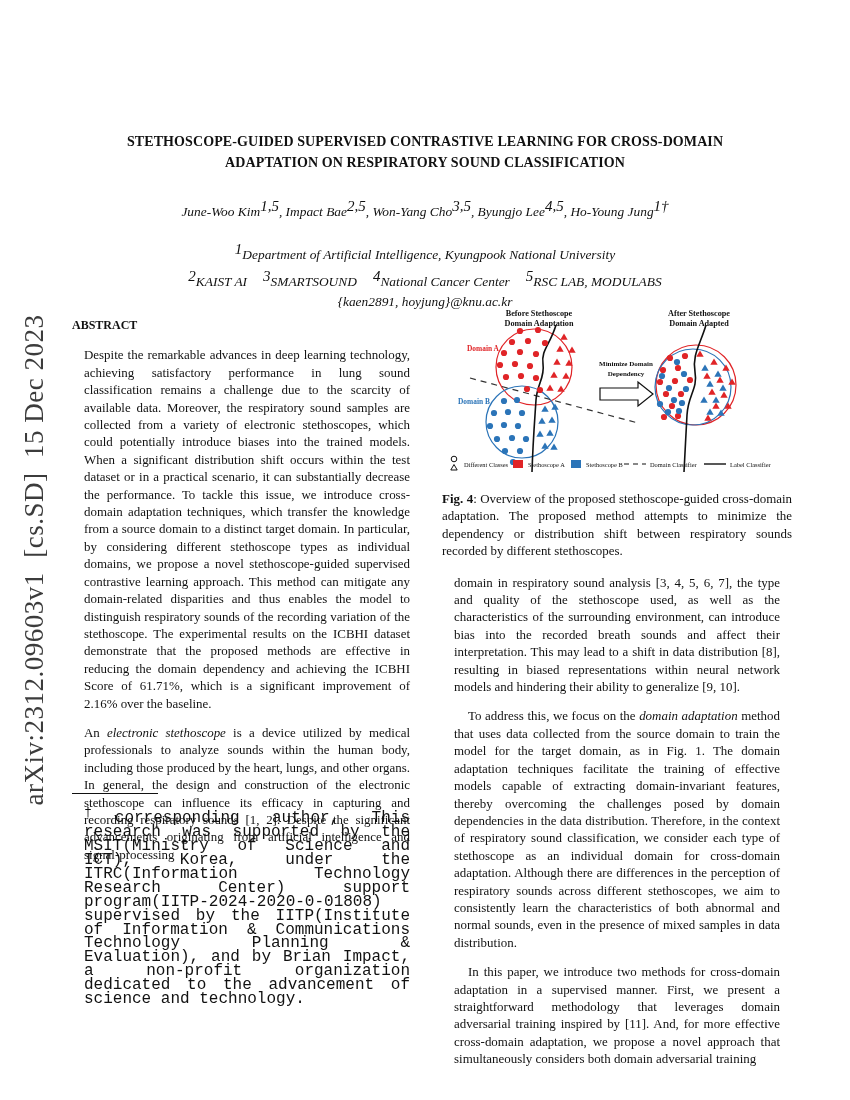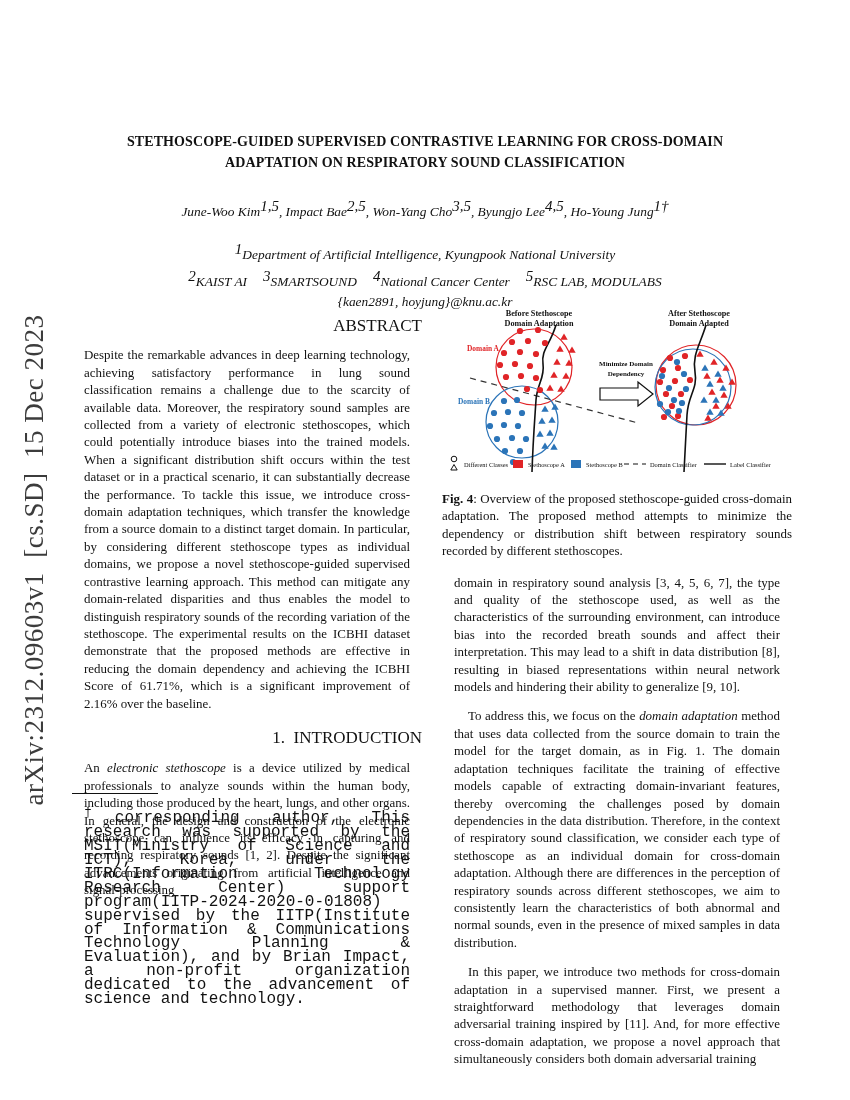--- a/index.html
+++ b/index.html
@@ -16,21 +16,21 @@
   .authors sup,.affil sup{font-size:15px;}
   .author{white-space:nowrap;}
   .affil{margin-top:19px;font-size:13.4px;line-height:20px;font-style:italic;}
   .affil-item + .affil-item{margin-left:16px;text-align:right;}
 
   .col{position:absolute;width:350px;text-align:justify;font-size:12.95px;
        line-height:17.4px;hyphens:auto;}
   .col-left{left:72px;top:317px;height:702px;}
   .col-right{left:442px;top:300px;width:350px;}
   p{margin:12px;}
-  .center-head{text-align:right;font-size:17px;font-weight:normal;margin:0 0 11px 0;white-space:pre;}
+  .center-head{text-align:left;font-size:12px;font-weight:bold;margin:0 0 11px 0;white-space:pre;}
   .sec{margin:17px 0 13px 0;}
   .indent{text-indent:14px;}
   .idx{margin-top:6px;}
   .bp1{margin-top:14px;}
 
   .footnote{position:absolute;bottom:0;left:0;right:0;}
   .footnote-rule{width:86px;border-top:1.1px solid #111;margin-bottom:4px;}
   .fn{font-size:16px;line-height:13.9px;text-align:justify;font-family:Liberation Mono, monospace;}
 
   figure{margin:0;}
@@ -50,21 +50,20 @@
     <div class="affil">
       <div><sup>1</sup><span>Department of Artificial Intelligence, Kyungpook National University</span></div>
       <div id="affil2"><span class="affil-item"><sup>2</sup>KAIST AI</span><span class="affil-item"><sup>3</sup>SMARTSOUND</span><span class="affil-item"><sup>4</sup>National Cancer Center</span><span class="affil-item"><sup>5</sup>RSC LAB, MODULABS</span></div>
       <div>{kaen2891, hoyjung}@knu.ac.kr</div>
     </div>
   </header>
 
   <div class="col col-left">
     <h2 class="center-head">ABSTRACT</h2>
     <p>Despite the remarkable advances in deep learning technology, achieving satisfactory performance in lung sound classification remains a challenge due to the scarcity of available data. Moreover, the respiratory sound samples are collected from a variety of electronic stethoscopes, which could potentially introduce biases into the trained models. When a significant distribution shift occurs within the test dataset or in a practical scenario, it can substantially decrease the performance. To tackle this issue, we introduce cross-domain adaptation techniques, which transfer the knowledge from a source domain to a distinct target domain. In particular, by considering different stethoscope types as individual domains, we propose a novel stethoscope-guided supervised contrastive learning approach. This method can mitigate any domain-related disparities and thus enables the model to distinguish respiratory sounds of the recording variation of the stethoscope. The experimental results on the ICBHI dataset demonstrate that the proposed methods are effective in reducing the domain dependency and achieving the ICBHI Score of 61.71%, which is a significant improvement of 2.16% over the baseline.</p>
-    <h2 class="center-head sec">1.  INTRODUCTION</h2>
     <p><span>An </span><i>electronic stethoscope</i><span> is a device utilized by medical professionals to analyze sounds within the human body, including those produced by the heart, lungs, and other organs. In general, the design and construction of the electronic stethoscope can influence its efficacy in capturing and recording respiratory sounds [1, 2]. Despite the significant advancements originating from artificial intelligence and signal-processing</span></p>
 
     <div class="footnote">
       <div class="footnote-rule"></div>
       <p class="fn"><sup>†</sup><span>corresponding author, This research was supported by the MSIT(Ministry of Science and ICT), Korea, under the ITRC(Information Technology Research Center) support program(IITP-2024-2020-0-01808) supervised by the IITP(Institute of Information &amp; Communications Technology Planning &amp; Evaluation), and by Brian Impact, a non-profit organization dedicated to the advancement of science and technology.</span></p>
     </div>
   </div>
 
   <div class="col col-right">
     <figure>

